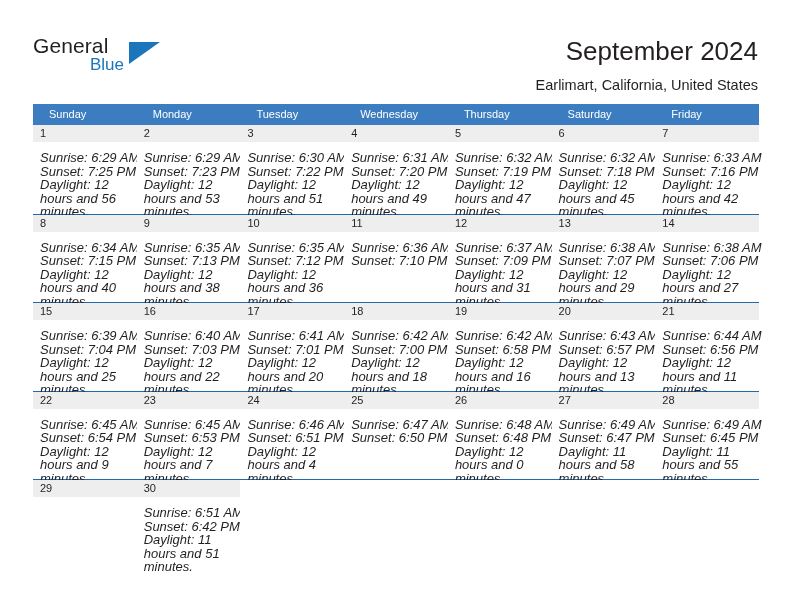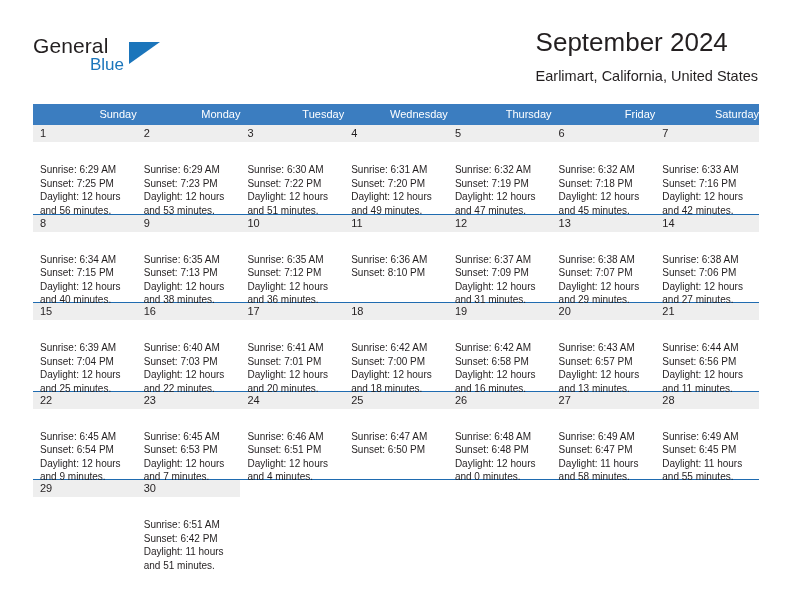--- a/index.html
+++ b/index.html
@@ -61,22 +61,22 @@
     top: 8px;
     width: 0;
     height: 0;
     border-left: 31px solid #1b75bb;
     border-bottom: 22px solid transparent;
   }
 
   .title-block {
     position: absolute;
     right: 34px;
-    top: 26px;
-    text-align: left;
+    top: 35px;
+    text-align: right;
   }
   .cal-title {
     font-size: 26px;
     color: #231f20;
     line-height: 32px;
     font-weight: normal;
     margin: 0;
     white-space: nowrap;
   }
   .cal-subtitle {
@@ -102,21 +102,20 @@
     height: 21px;
   }
   .weekday {
     flex: 1 1 0;
     color: #ffffff;
     font-size: 11px;
     line-height: 21px;
     padding-left: 16px;
     box-sizing: border-box;
     white-space: nowrap;
-    text-align: right;
   }
 
   .week-row {
     display: flex;
     width: 726px;
     border-top: 1.6px solid #1f6bb0;
     height: 88.5px;
     box-sizing: border-box;
   }
   .week-row.first {
@@ -135,24 +134,25 @@
     padding: 0 0 0 7px;
     box-sizing: border-box;
     font-size: 11px;
     line-height: 17px;
     color: #231f20;
   }
   .day-cell.empty .day-num-strip {
     background: #ffffff;
   }
   .day-body {
-    padding: 21px 6px 0 7px;
-    font-size: 10px;
+    padding: 9px 6px 0 7px;
+    font-size: 13px;
     line-height: 13.6px;
     color: #231f20;
+    font-style: italic;
   }
   .day-body div {
     white-space: nowrap;
   }
   .day-body .daylight {
     white-space: normal;
   }
 </style>
 </head>
 <body>
@@ -174,22 +174,22 @@
 
   </div>
 
   <div class="calendar">
     <div class="weekday-row" id="weekday-row">
         <div class="weekday">Sunday</div>
         <div class="weekday">Monday</div>
         <div class="weekday">Tuesday</div>
         <div class="weekday">Wednesday</div>
         <div class="weekday">Thursday</div>
+        <div class="weekday">Saturday</div>
         <div class="weekday">Friday</div>
-        <div class="weekday">Saturday</div>
       </div>
     <div id="weeks-container">
         <div class="week-row first">
           <div class="day-cell">
             <div class="day-num-strip">1</div>
             <div class="day-body">
               <div>Sunrise: 6:29 AM</div>
               <div>Sunset: 7:25 PM</div>
               <div class="daylight">Daylight: 12 hours and 56 minutes.</div>
             </div>
@@ -265,21 +265,21 @@
             <div class="day-body">
               <div>Sunrise: 6:35 AM</div>
               <div>Sunset: 7:12 PM</div>
               <div class="daylight">Daylight: 12 hours and 36 minutes.</div>
             </div>
           </div>
           <div class="day-cell">
             <div class="day-num-strip">11</div>
             <div class="day-body">
               <div>Sunrise: 6:36 AM</div>
-              <div>Sunset: 8:10 PM</div>
+              <div>Sunset: 7:10 PM</div>
             </div>
           </div>
           <div class="day-cell">
             <div class="day-num-strip">12</div>
             <div class="day-body">
               <div>Sunrise: 6:37 AM</div>
               <div>Sunset: 7:09 PM</div>
               <div class="daylight">Daylight: 12 hours and 31 minutes.</div>
             </div>
           </div>

